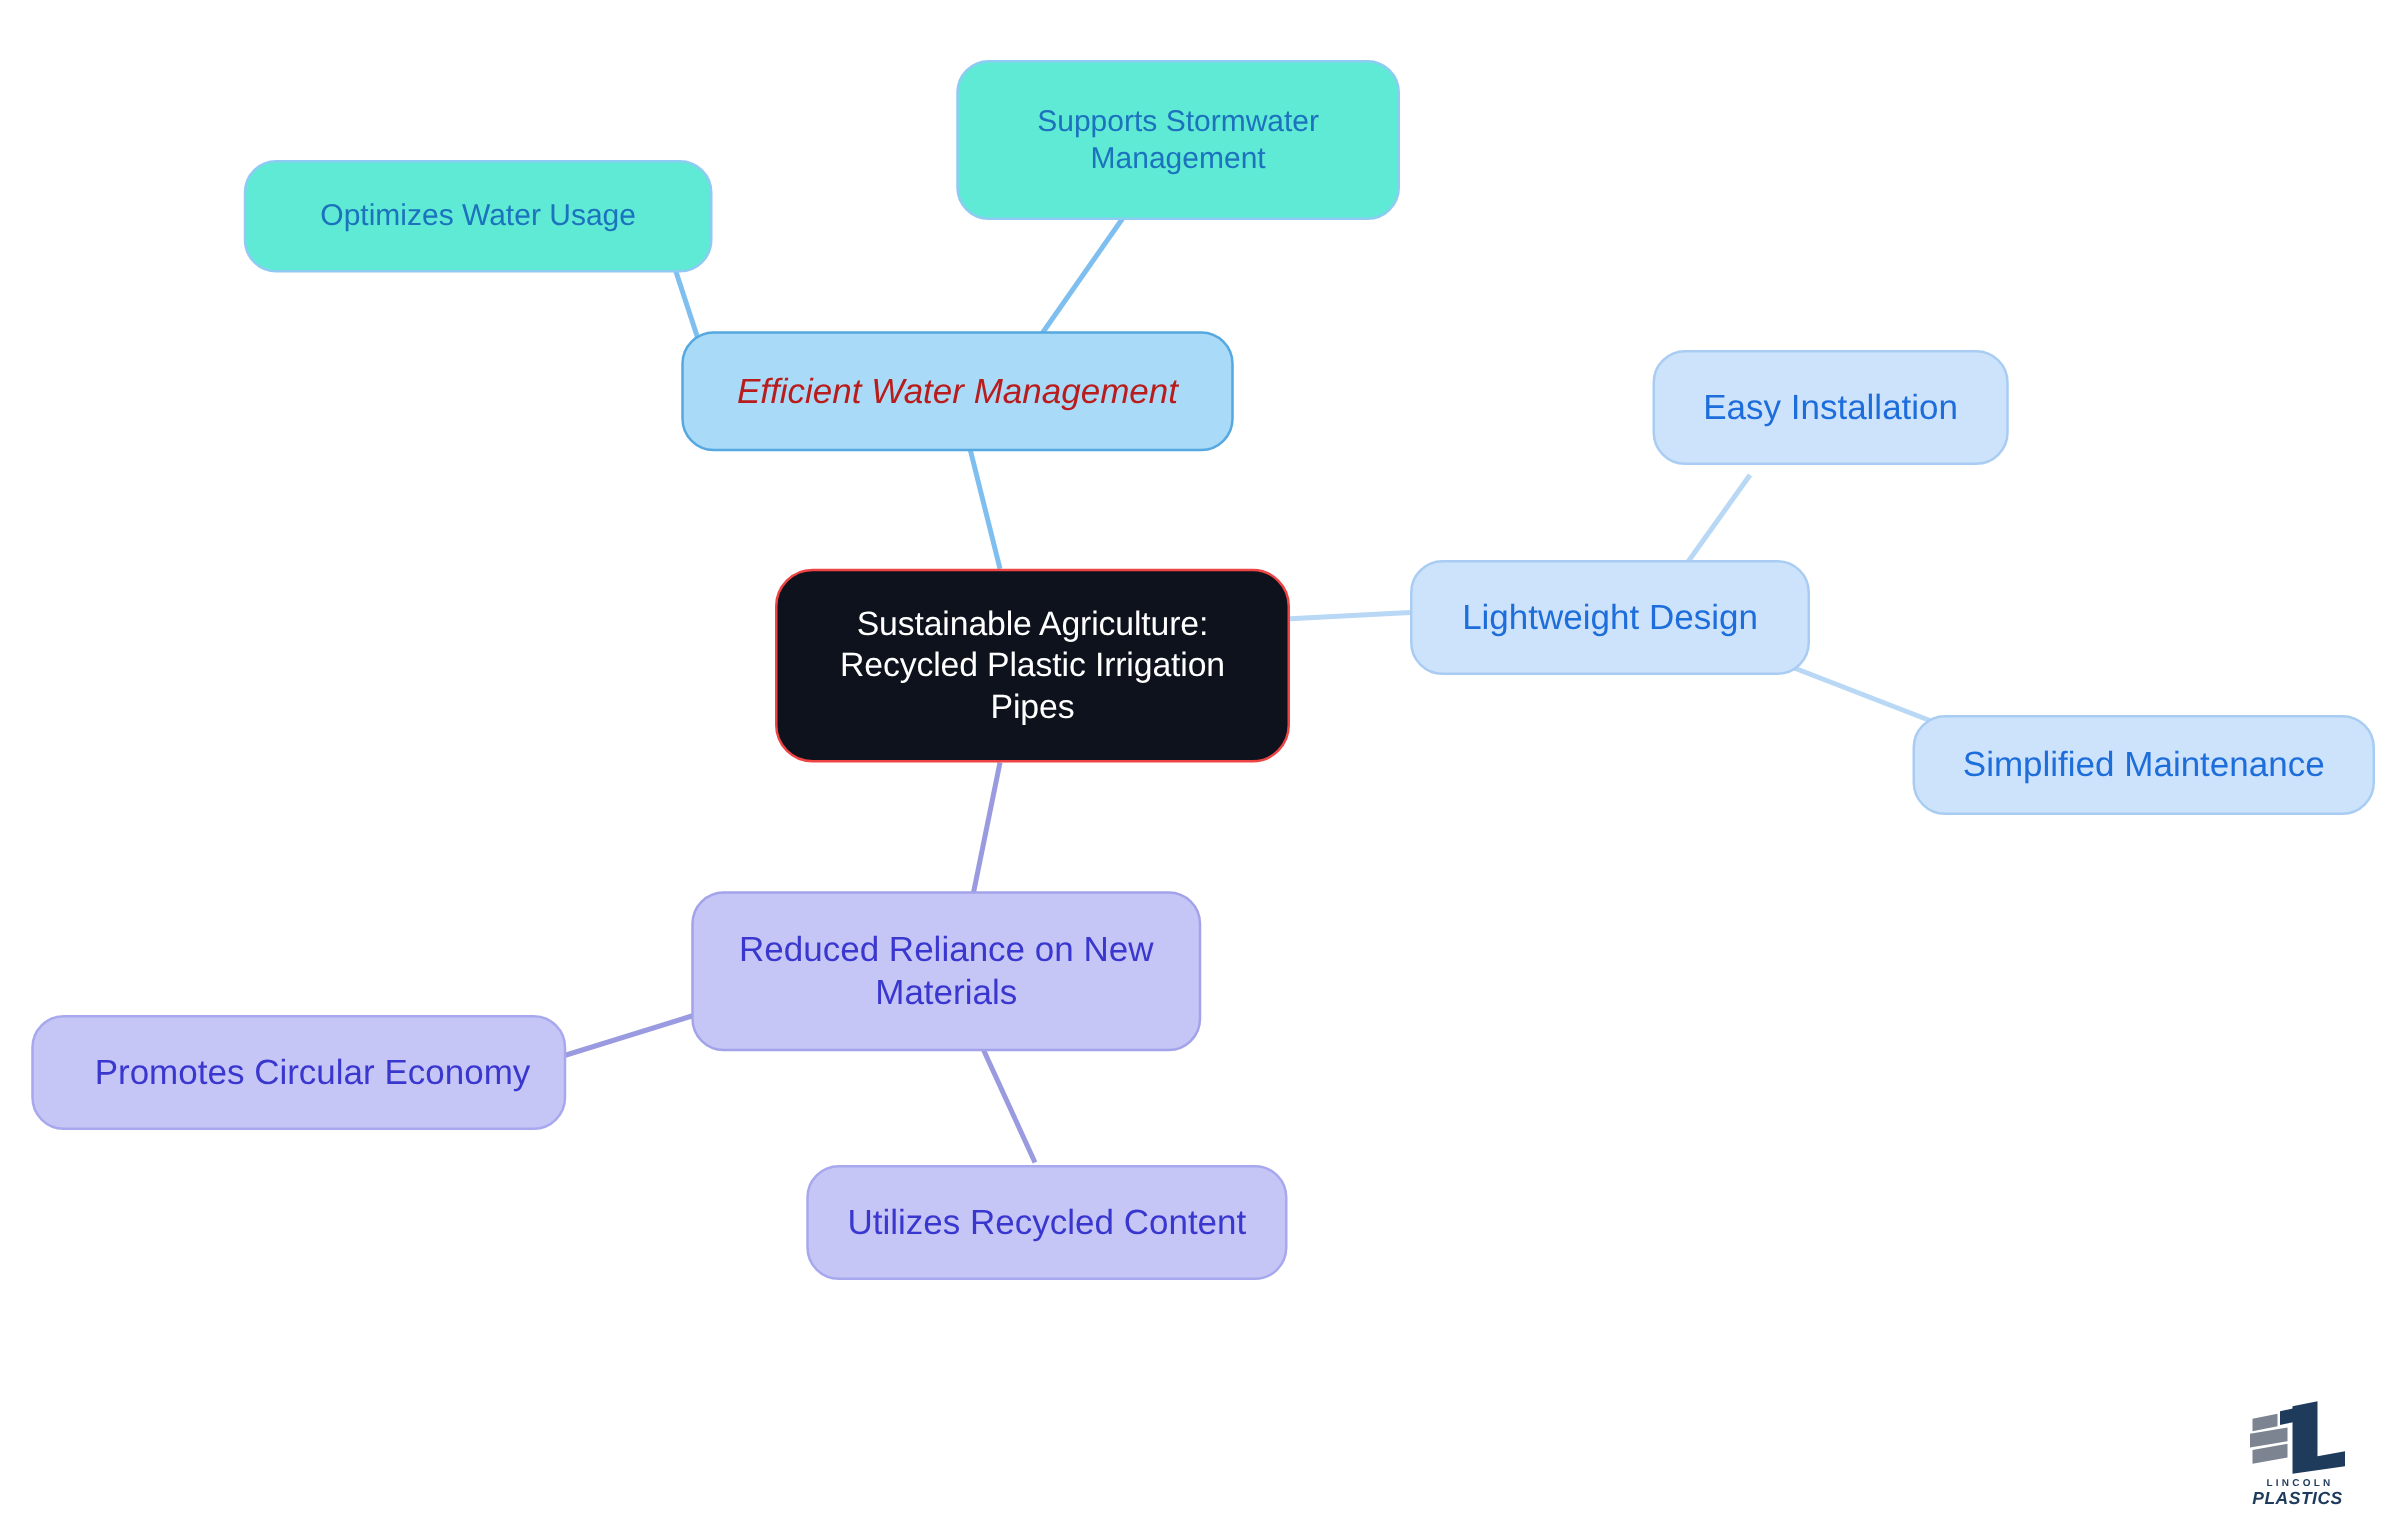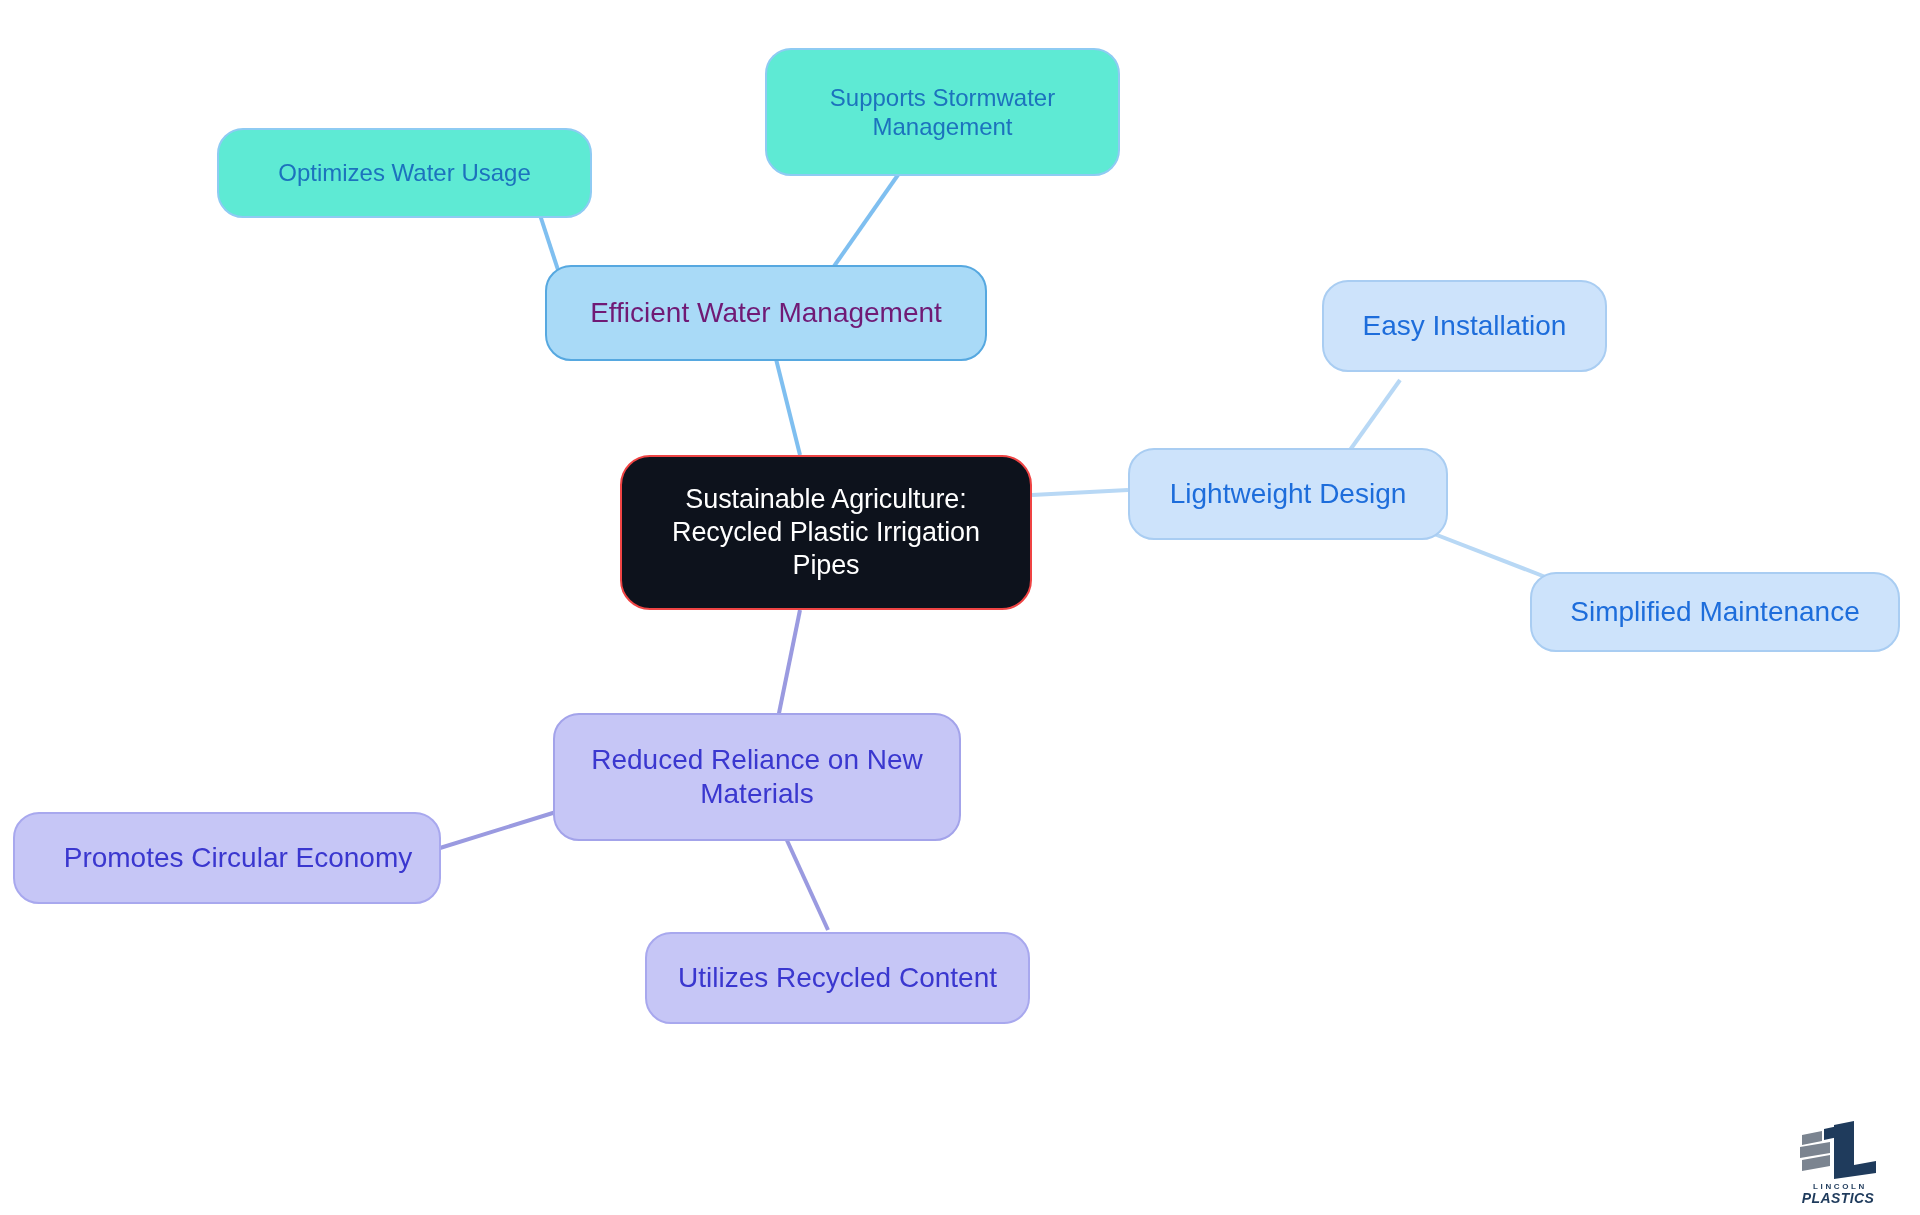--- a/index.html
+++ b/index.html
@@ -43,22 +43,23 @@
     background: #0d121c;
     color: #ffffff;
     border: 2px solid #ef4444;
     border-radius: 30px;
     font-size: 27px;
     letter-spacing: -0.1px;
   }
   .node-blue-main {
     background: #a9daf7;
     border: 2px solid #56a8e0;
-    color: #701a75;
+    color: #b91c1c;
     font-size: 28px;
+    font-style: italic;
   }
   .node-blue-sub {
     background: #5eead4;
     border: 2px solid #8ecbf3;
     color: #1c72bd;
     font-size: 24px;
   }
   .node-blue-pale {
     background: #cde3fb;
     border: 2px solid #a9cdf2;
@@ -110,35 +111,35 @@
 
     <path d="M 785 836 L 828 930" stroke="#9a9ae0" stroke-width="4" fill="none"></path>
   </svg>
 
   <div class="node node-root" style="left:620px; top:455px; width:412px; height:155px;">Sustainable Agriculture:
 Recycled Plastic Irrigation
 Pipes</div>
 
   <div class="node node-blue-main" style="left:545px; top:265px; width:442px; height:96px;">Efficient Water Management</div>
 
-  <div class="node node-blue-sub" style="left:195px; top:128px; width:375px; height:90px;margin-left:22px;">Optimizes Water Usage</div>
+  <div class="node node-blue-sub" style="left:195px; top:128px; width:375px; height:90px;">Optimizes Water Usage</div>
 
   <div class="node node-blue-sub" style="left:765px; top:48px; width:355px; height:128px;">Supports Stormwater
 Management</div>
 
   <div class="node node-blue-pale" style="left:1128px; top:448px; width:320px; height:92px;">Lightweight Design</div>
 
   <div class="node node-blue-pale" style="left:1322px; top:280px; width:285px; height:92px;">Easy Installation</div>
 
   <div class="node node-blue-pale" style="left:1530px; top:572px; width:370px; height:80px;">Simplified Maintenance</div>
 
   <div class="node node-purple-main" style="left:553px; top:713px; width:408px; height:128px;">Reduced Reliance on New
 Materials</div>
 
-  <div class="node node-purple-sub" style="left:13px; top:812px; width:428px; height:92px;padding-left:36px;">Promotes Circular Economy</div>
+  <div class="node node-purple-sub" style="left:25px; top:812px; width:428px; height:92px;padding-left:36px;">Promotes Circular Economy</div>
 
   <div class="node node-purple-sub" style="left:645px; top:932px; width:385px; height:92px;">Utilizes Recycled Content</div>
 
   <svg id="logo" viewBox="0 0 104 96" xmlns="http://www.w3.org/2000/svg">
     <g>
       <polygon points="14,24 34,20 34,30 14,34" fill="#7b8490"></polygon>
       <polygon points="12,36 42,31 42,42 12,47" fill="#7b8490"></polygon>
       <polygon points="14,49 42,44 42,55 14,60" fill="#7b8490"></polygon>
     </g>
     <g>

